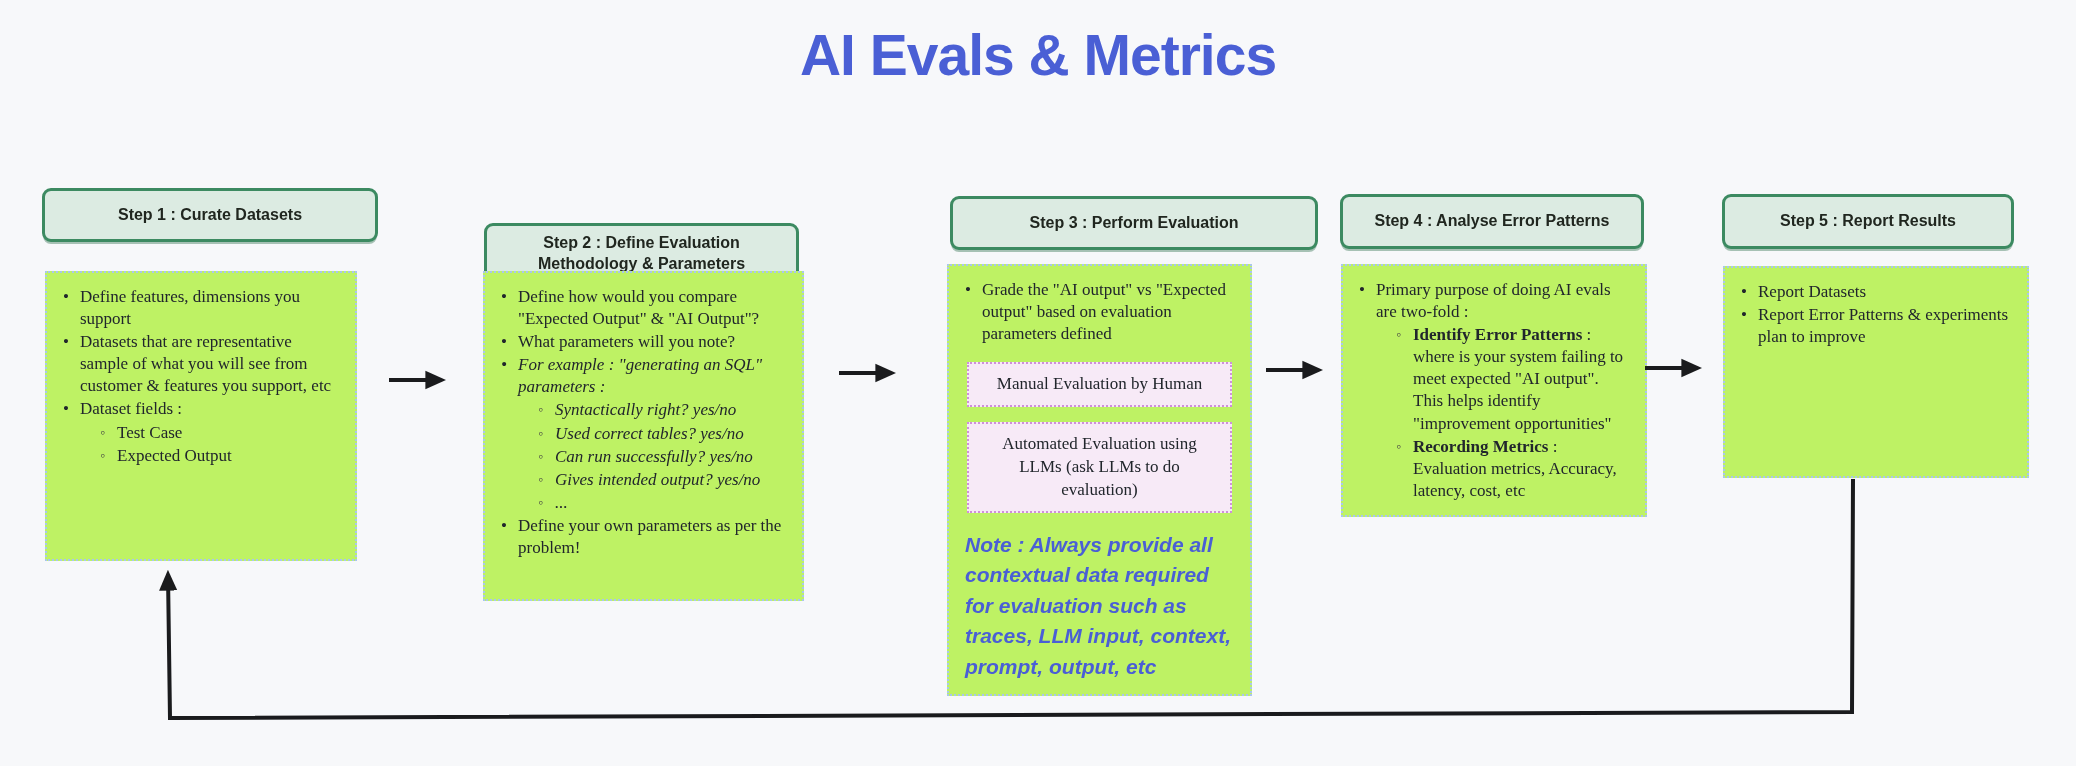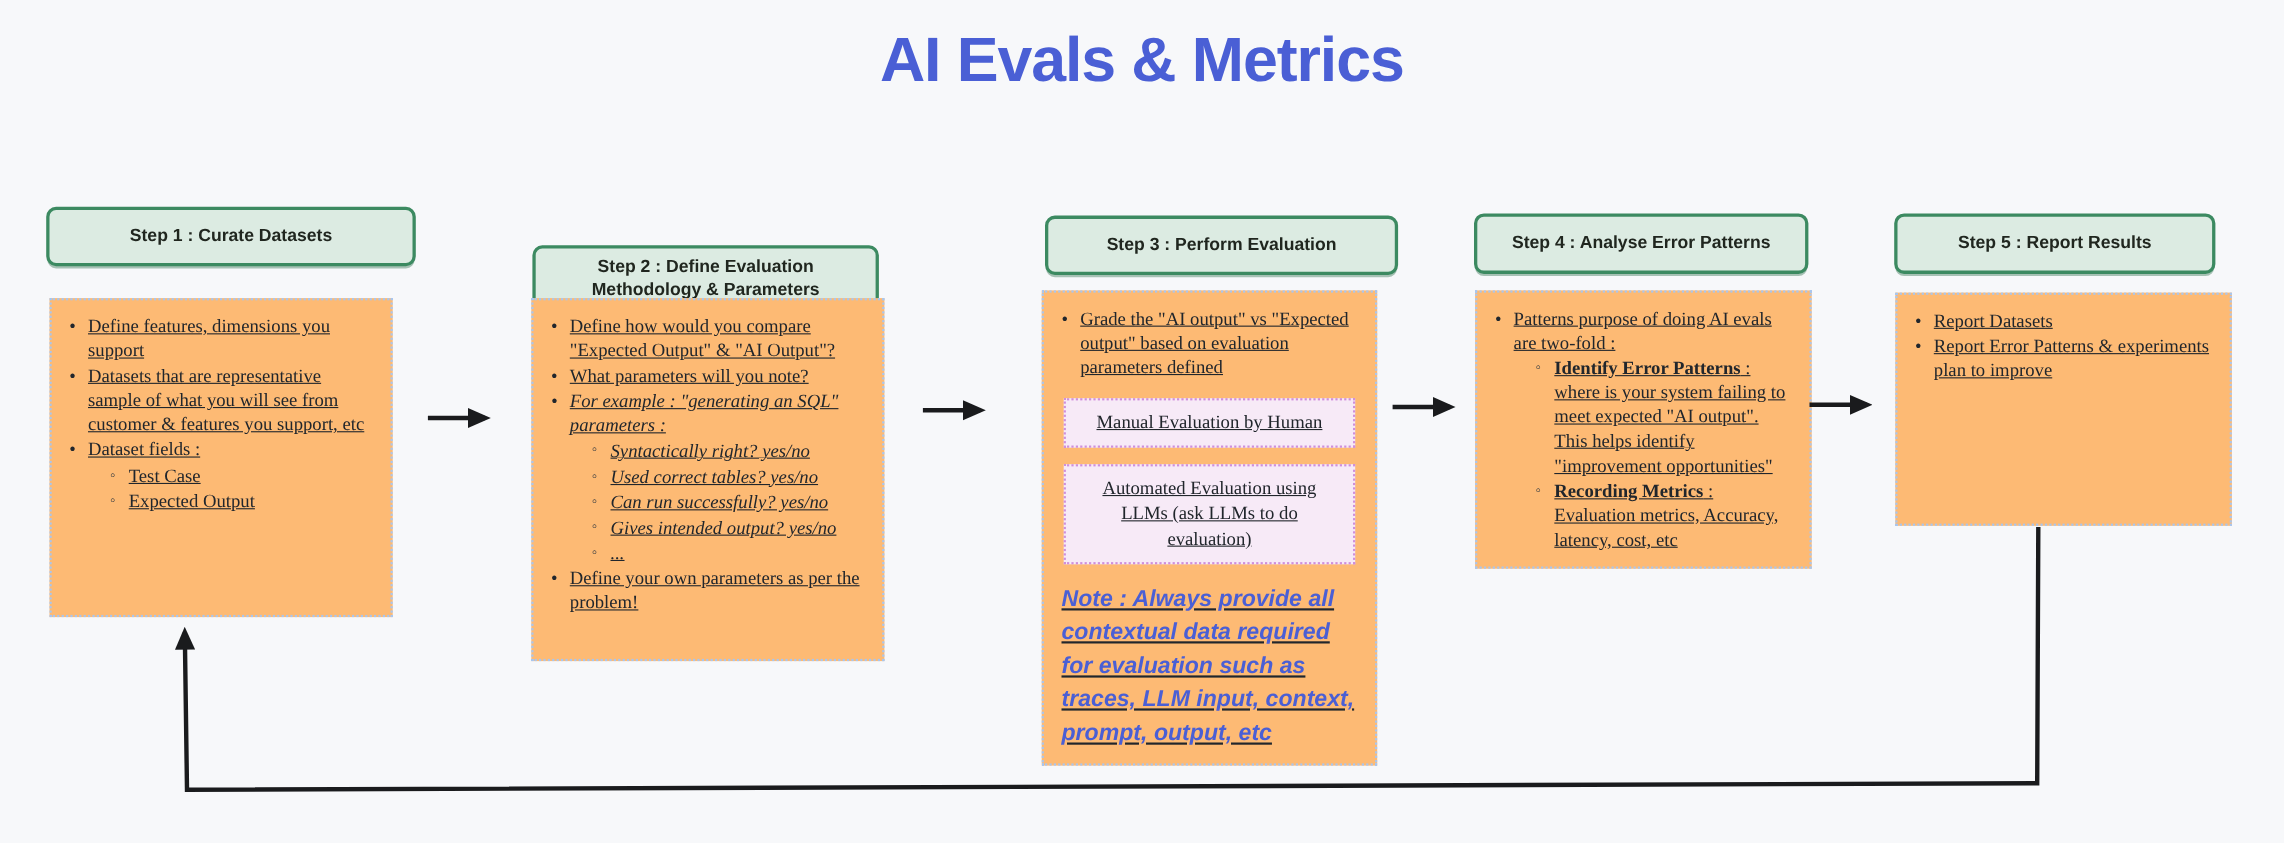--- a/index.html
+++ b/index.html
@@ -15,22 +15,22 @@
   .step-header {
     position:absolute; box-sizing:border-box;
     background:#dcebe2; border:3px solid #3c8a61; border-radius:9px;
     box-shadow:0 3px 0 -1px rgba(46,110,74,.4);
     display:flex; align-items:center; justify-content:center; text-align:center;
     font-family:"Liberation Sans", sans-serif; font-weight:bold;
     font-size:16px; color:#20261f; padding:6px 12px; line-height:1.3;
   }
   .content-box {
     position:absolute; box-sizing:border-box;
-    background:#fdba74; border:2px dotted #a9c6ee;
-    padding:12px 14px; font-size:17px; color:#21262c; line-height:1.3;text-decoration:underline;
+    background:#bef264; border:2px dotted #a9c6ee;
+    padding:12px 14px; font-size:17px; color:#21262c; line-height:1.3;
   }
   ul.blist { list-style:none; margin:0; padding:0; }
   .blist li { position:relative; padding-left:19px; margin:1px 0; }
   .blist li.l2 { margin-left:37px; }
   .blist li::before { position:absolute; left:2px; }
   .blist li.l1::before { content:"\2022"; }
   .blist li.l2::before { content:"\25E6"; font-size:14px; top:2px; color:#444; }
   .it { font-style:italic; }
   .pink-box {
     background:#f7eaf7; border:2px dotted #cf8fdb; text-align:center;
@@ -73,42 +73,42 @@
       <li class="l1 it"><span>For example : "generating an SQL" parameters :</span></li>
       <li class="l2 it"><span>Syntactically right? yes/no</span></li>
       <li class="l2 it"><span>Used correct tables? yes/no</span></li>
       <li class="l2 it"><span>Can run successfully? yes/no</span></li>
       <li class="l2 it"><span>Gives intended output? yes/no</span></li>
       <li class="l2 it"><span>...</span></li>
       <li class="l1"><span>Define your own parameters as per the problem!</span></li>
     </ul>
   </div>
 
-  <div class="step-header" style="left:950px; top:196px; width:321px; min-height:54px;">
+  <div class="step-header" style="left:950px; top:196px; width:368px; min-height:54px;">
     <span>Step 3 : Perform Evaluation</span>
   </div>
   <div class="content-box" style="left:947px; top:264px; width:305px; min-height:324px;">
     <ul class="blist">
       <li class="l1"><span>Grade the "AI output" vs "Expected output" based on evaluation parameters defined</span></li>
     </ul>
     <div class="pink-box first">
       <span>Manual Evaluation by Human</span>
     </div>
     <div class="pink-box">
       <span>Automated Evaluation using LLMs (ask LLMs to do evaluation)</span>
     </div>
     <div class="note">Note : Always provide all contextual data required for evaluation such as traces, LLM input, context, prompt, output, etc</div>
   </div>
 
   <div class="step-header" style="left:1340px; top:194px; width:304px; min-height:55px;">
     <span>Step 4 : Analyse Error Patterns</span>
   </div>
   <div class="content-box" style="left:1341px; top:264px; width:306px; min-height:227px;">
     <ul class="blist">
-      <li class="l1"><span>Patterns purpose of doing AI evals are two-fold :</span></li>
+      <li class="l1"><span>Primary purpose of doing AI evals are two-fold :</span></li>
       <li class="l2"><b>Identify Error Patterns</b><span> : where is your system failing to meet expected "AI output". This helps identify "improvement opportunities"</span></li>
       <li class="l2"><b>Recording Metrics</b><span> : Evaluation metrics, Accuracy, latency, cost, etc</span></li>
     </ul>
   </div>
 
   <div class="step-header" style="left:1722px; top:194px; width:292px; min-height:55px;justify-content:center;">
     <span>Step 5 : Report Results</span>
   </div>
   <div class="content-box" style="left:1723px; top:266px; width:306px; height:212px;">
     <ul class="blist">

